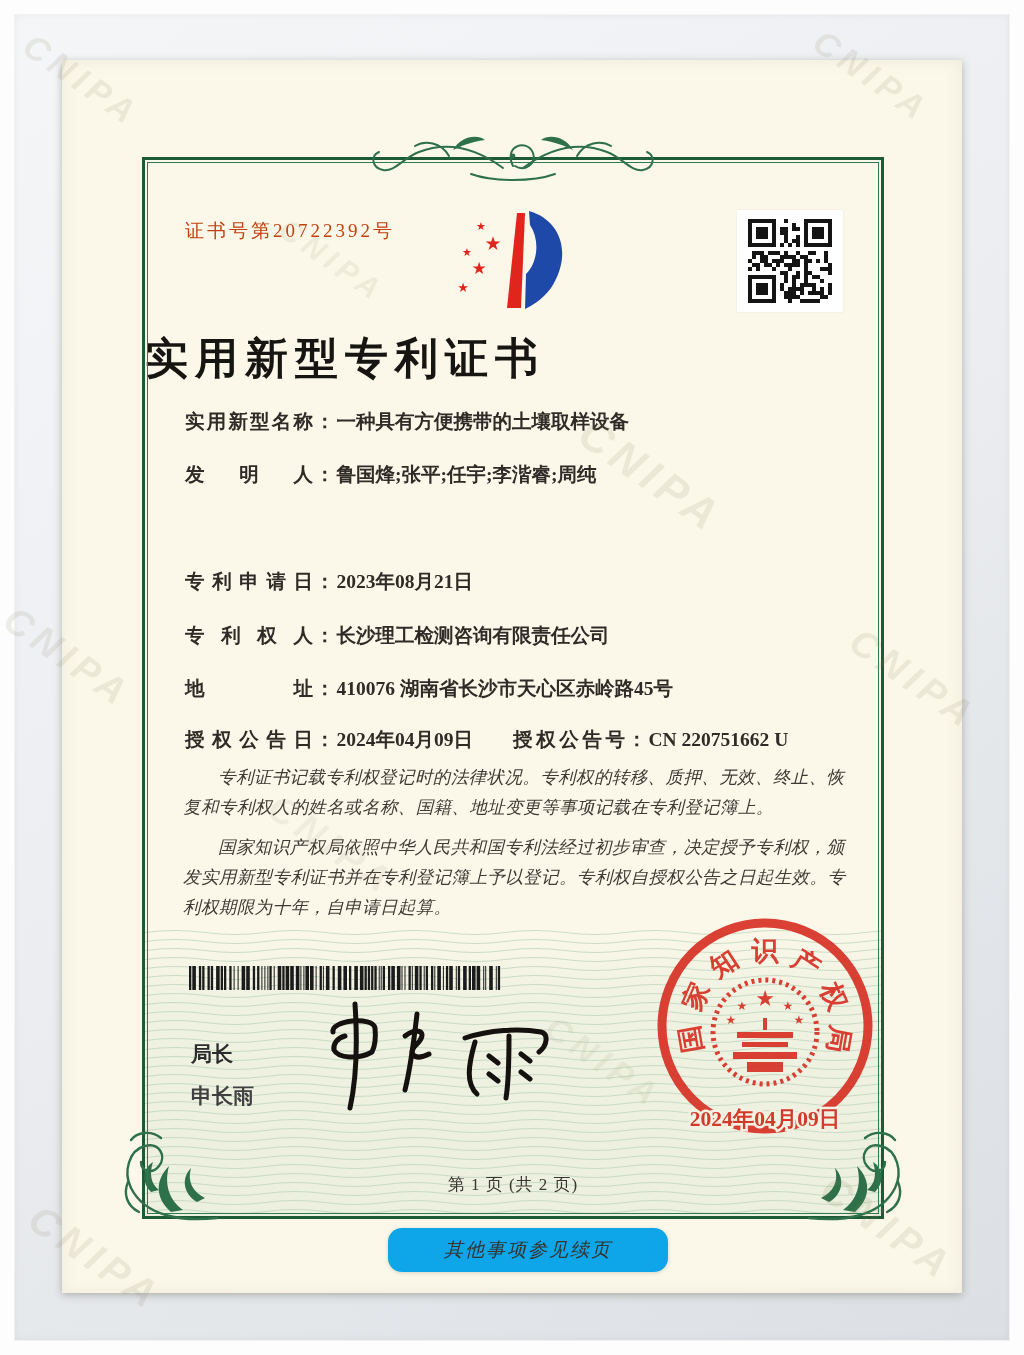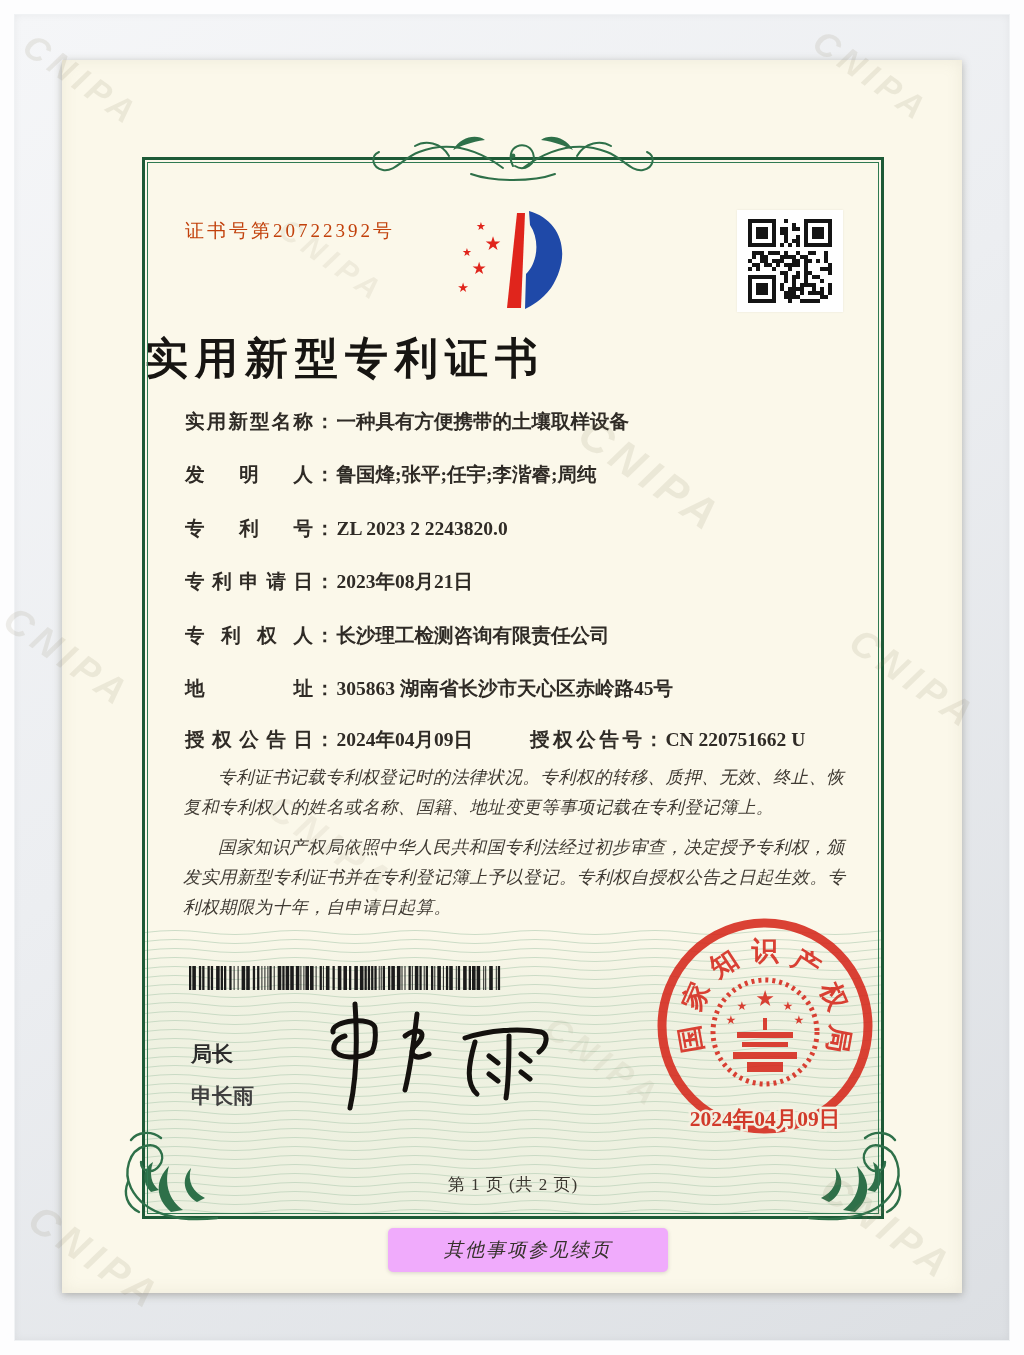--- a/index.html
+++ b/index.html
@@ -36,39 +36,39 @@
   .qr-patch { position:absolute; left:592px; top:50px; width:106px; height:102px; background:#fff;
     display:flex; align-items:center; justify-content:center; box-shadow:0 0 2px rgba(0,0,0,.08); }
   .title { position:absolute; left:0; right:0; top:170px; text-align:left;
     font-size:43px; font-weight:bold; letter-spacing:7px; color:#171512; }
 
   .row { position:absolute; left:40px; right:36px; height:28px; font-size:19.5px; color:#2f2b26; white-space:nowrap;font-weight:bold; }
   .f-label { display:inline-block; width:128px; text-align:justify; text-align-last:justify; vertical-align:top; }
   .f-colon { display:inline-block; margin:0 2px 0 2px; }
   .f-value { display:inline-block; }
   .grant2 { position:absolute; left:328px; top:0; }
-  .grant2 .f-label { width:112px;margin-left:17px; }
+  .grant2 .f-label { width:112px; }
 
   .paras { position:absolute; left:38px; top:602px; width:678px; color:#3f3a33;
     font-size:17.5px; font-style:italic; line-height:30px; letter-spacing:.4px; }
   .paras p { text-indent:2em; margin-bottom:10px; }
 
   .barcode { position:absolute; left:44px; top:806px; }
   .director-title { position:absolute; left:46px; top:880px; font-family:Liberation Mono, monospace;
     font-size:21px; font-weight:600; color:#2c2c2c; }
   .director-name  { position:absolute; left:46px; top:922px; font-family:"Liberation Sans","DejaVu Sans",sans-serif;
     font-size:21px; font-weight:600; color:#404040; }
   .signature { position:absolute; left:168px; top:832px; }
 
   .seal { position:absolute; left:498px; top:754px; }
 
   .page-ind { position:absolute; left:0; right:0; bottom:20px; text-align:center; font-size:17px; color:#3a362f; letter-spacing:1px; }
 
-  .cont-box { position:absolute; left:326px; top:1168px; width:280px; height:44px; background:#f0abfc;
-    border-radius:5px; box-shadow:0 1px 4px rgba(0,0,0,.15);
+  .cont-box { position:absolute; left:326px; top:1168px; width:280px; height:44px; background:#0ea5e9;
+    border-radius:14px; box-shadow:0 1px 4px rgba(0,0,0,.15);
     display:flex; align-items:center; justify-content:center;
     font-size:19px; font-style:italic; letter-spacing:2px; color:#36322c; }
 
   .wm { position:absolute; font-family:"Liberation Sans","DejaVu Sans",sans-serif; font-weight:bold; font-style:italic;
     color:#8a8060; opacity:.13; letter-spacing:6px; transform:rotate(35deg); transform-origin:left top;
     pointer-events:none; white-space:nowrap; z-index:5; }
 </style>
 </head>
 <body>
 
@@ -288,31 +288,28 @@
         </div>
 
         <div class="title">实用新型专利证书</div>
 
         <div class="row" style="top:248px">
           <span class="f-label">实用新型名称</span><span class="f-colon">：</span><span class="f-value">一种具有方便携带的土壤取样设备</span>
         </div>
         <div class="row" style="top:301px">
           <span class="f-label">发明人</span><span class="f-colon">：</span><span class="f-value">鲁国烽;张平;任宇;李湝睿;周纯</span>
         </div>
-        <div class="row" style="top:355px">
-          <span class="f-label">专利号</span><span class="f-colon">：</span><span class="f-value">ZL 2023 2 2243820.0</span>
-        </div>
         <div class="row" style="top:408px">
           <span class="f-label">专利申请日</span><span class="f-colon">：</span><span class="f-value">2023年08月21日</span>
         </div>
         <div class="row" style="top:462px">
           <span class="f-label">专利权人</span><span class="f-colon">：</span><span class="f-value">长沙理工检测咨询有限责任公司</span>
         </div>
         <div class="row" style="top:515px">
-          <span class="f-label">地址</span><span class="f-colon">：</span><span class="f-value">305863 湖南省长沙市天心区赤岭路45号</span>
+          <span class="f-label">地址</span><span class="f-colon">：</span><span class="f-value">410076 湖南省长沙市天心区赤岭路45号</span>
         </div>
 
         <div class="row" style="top:566px">
           <span>
             <span class="f-label">授权公告日</span><span class="f-colon">：</span><span class="f-value">2024年04月09日</span>
           </span>
           <span class="grant2">
             <span class="f-label">授权公告号</span><span class="f-colon">：</span><span class="f-value">CN 220751662 U</span>
           </span>
         </div>

